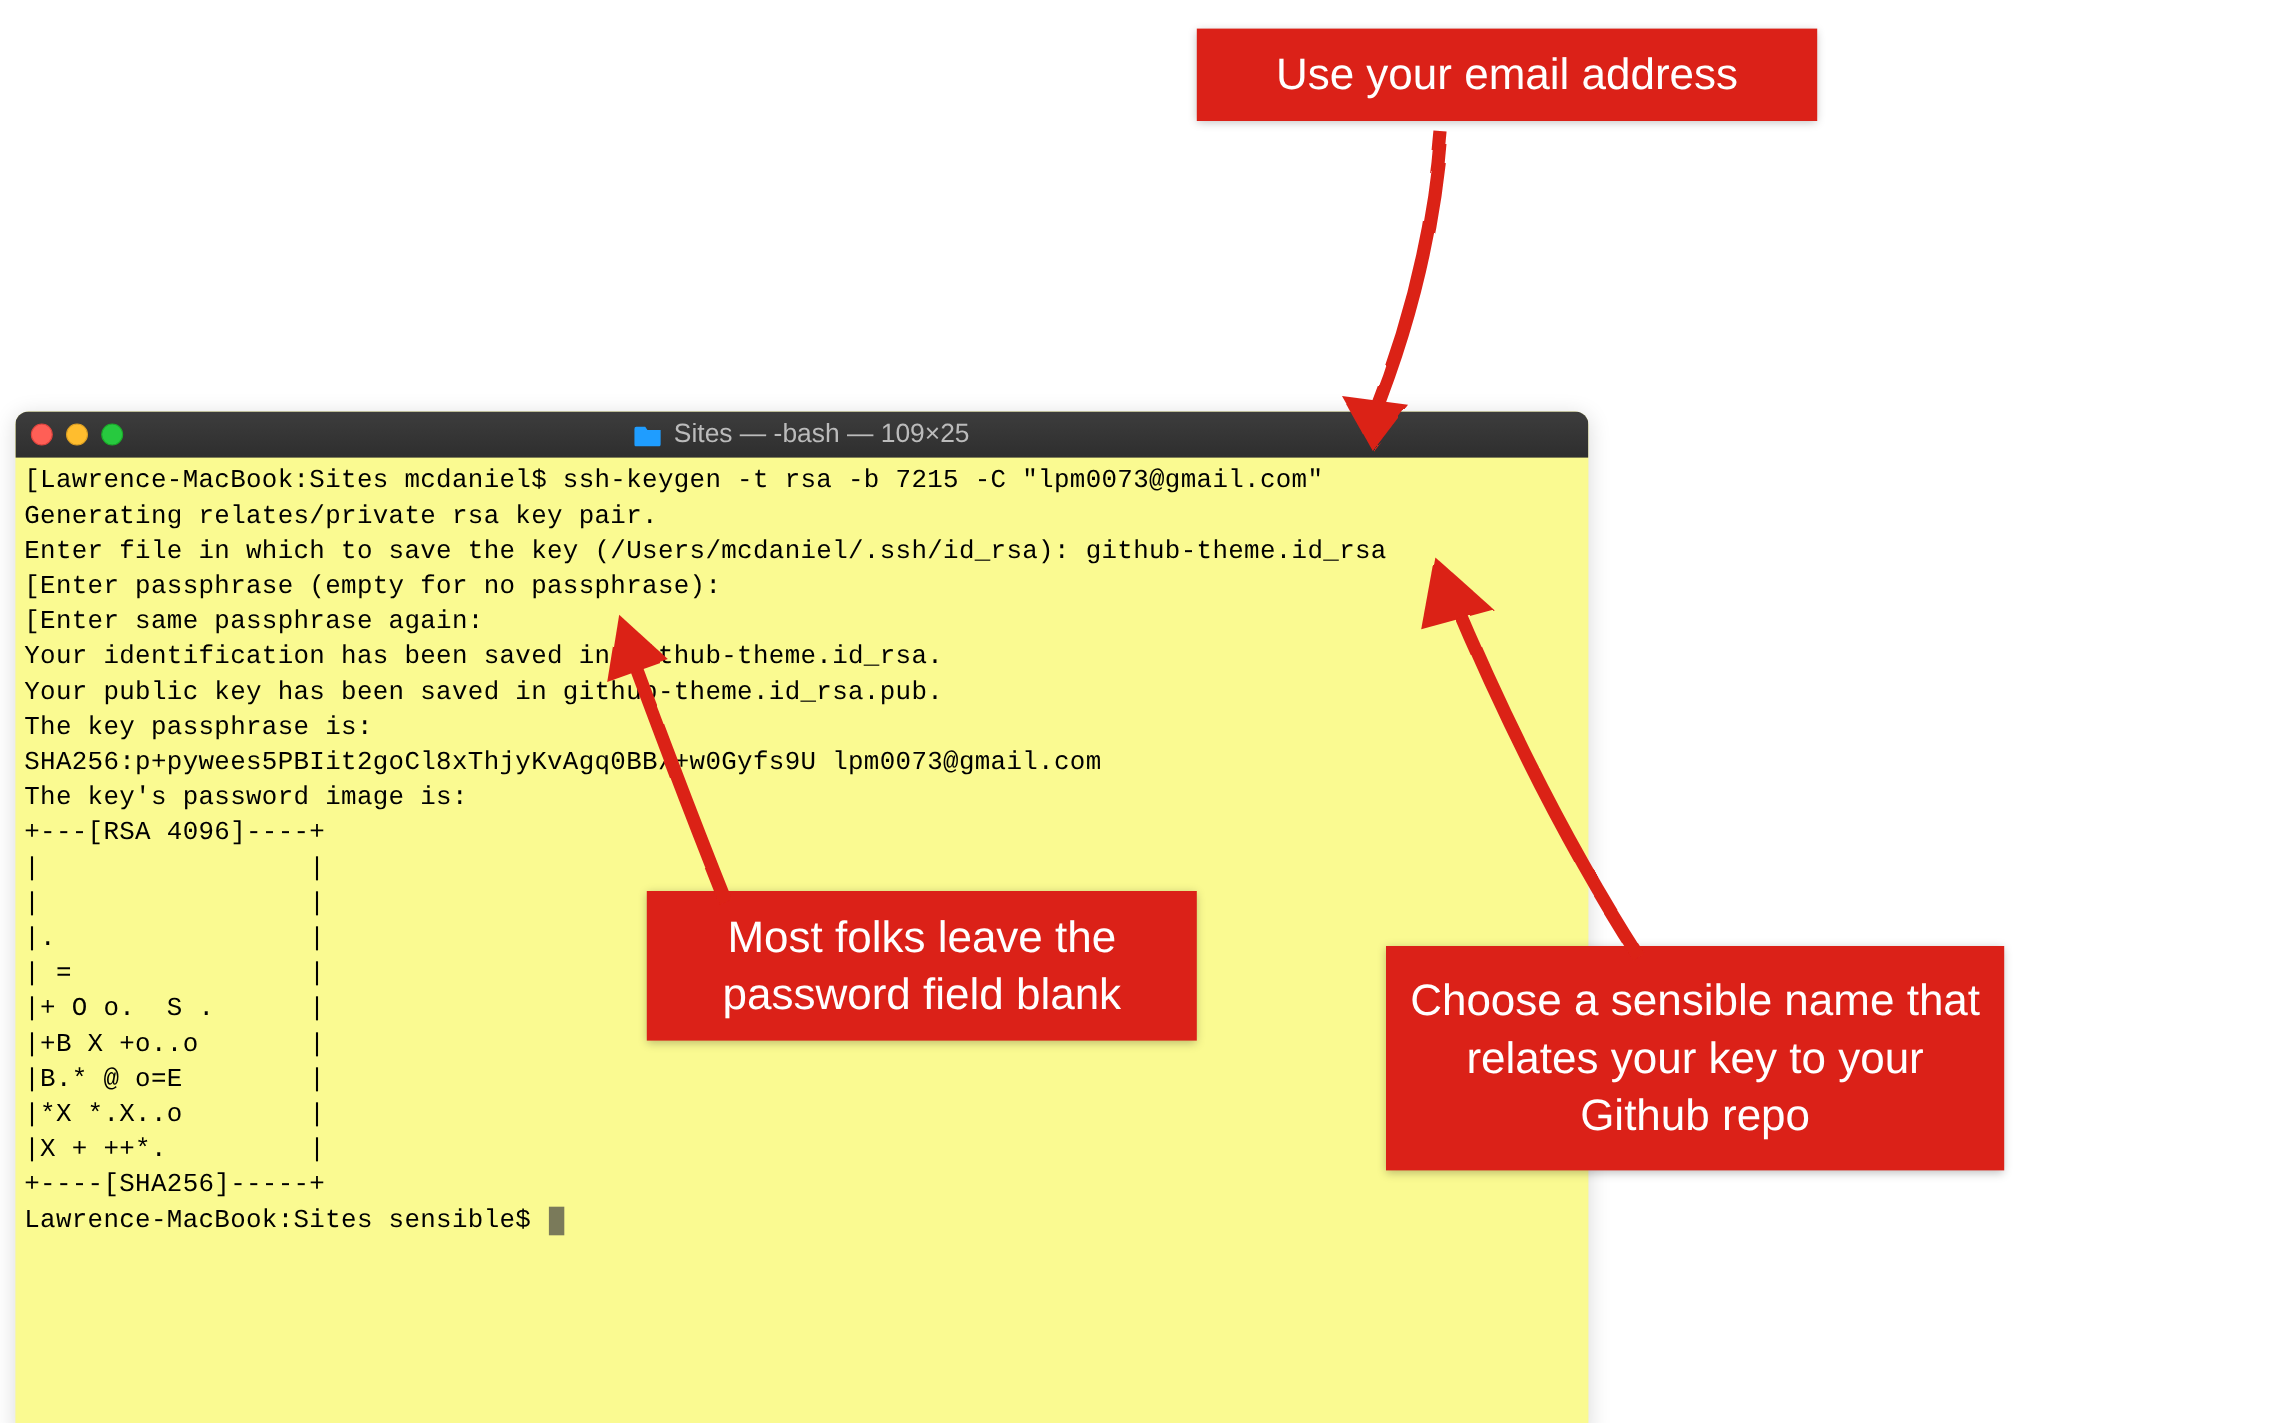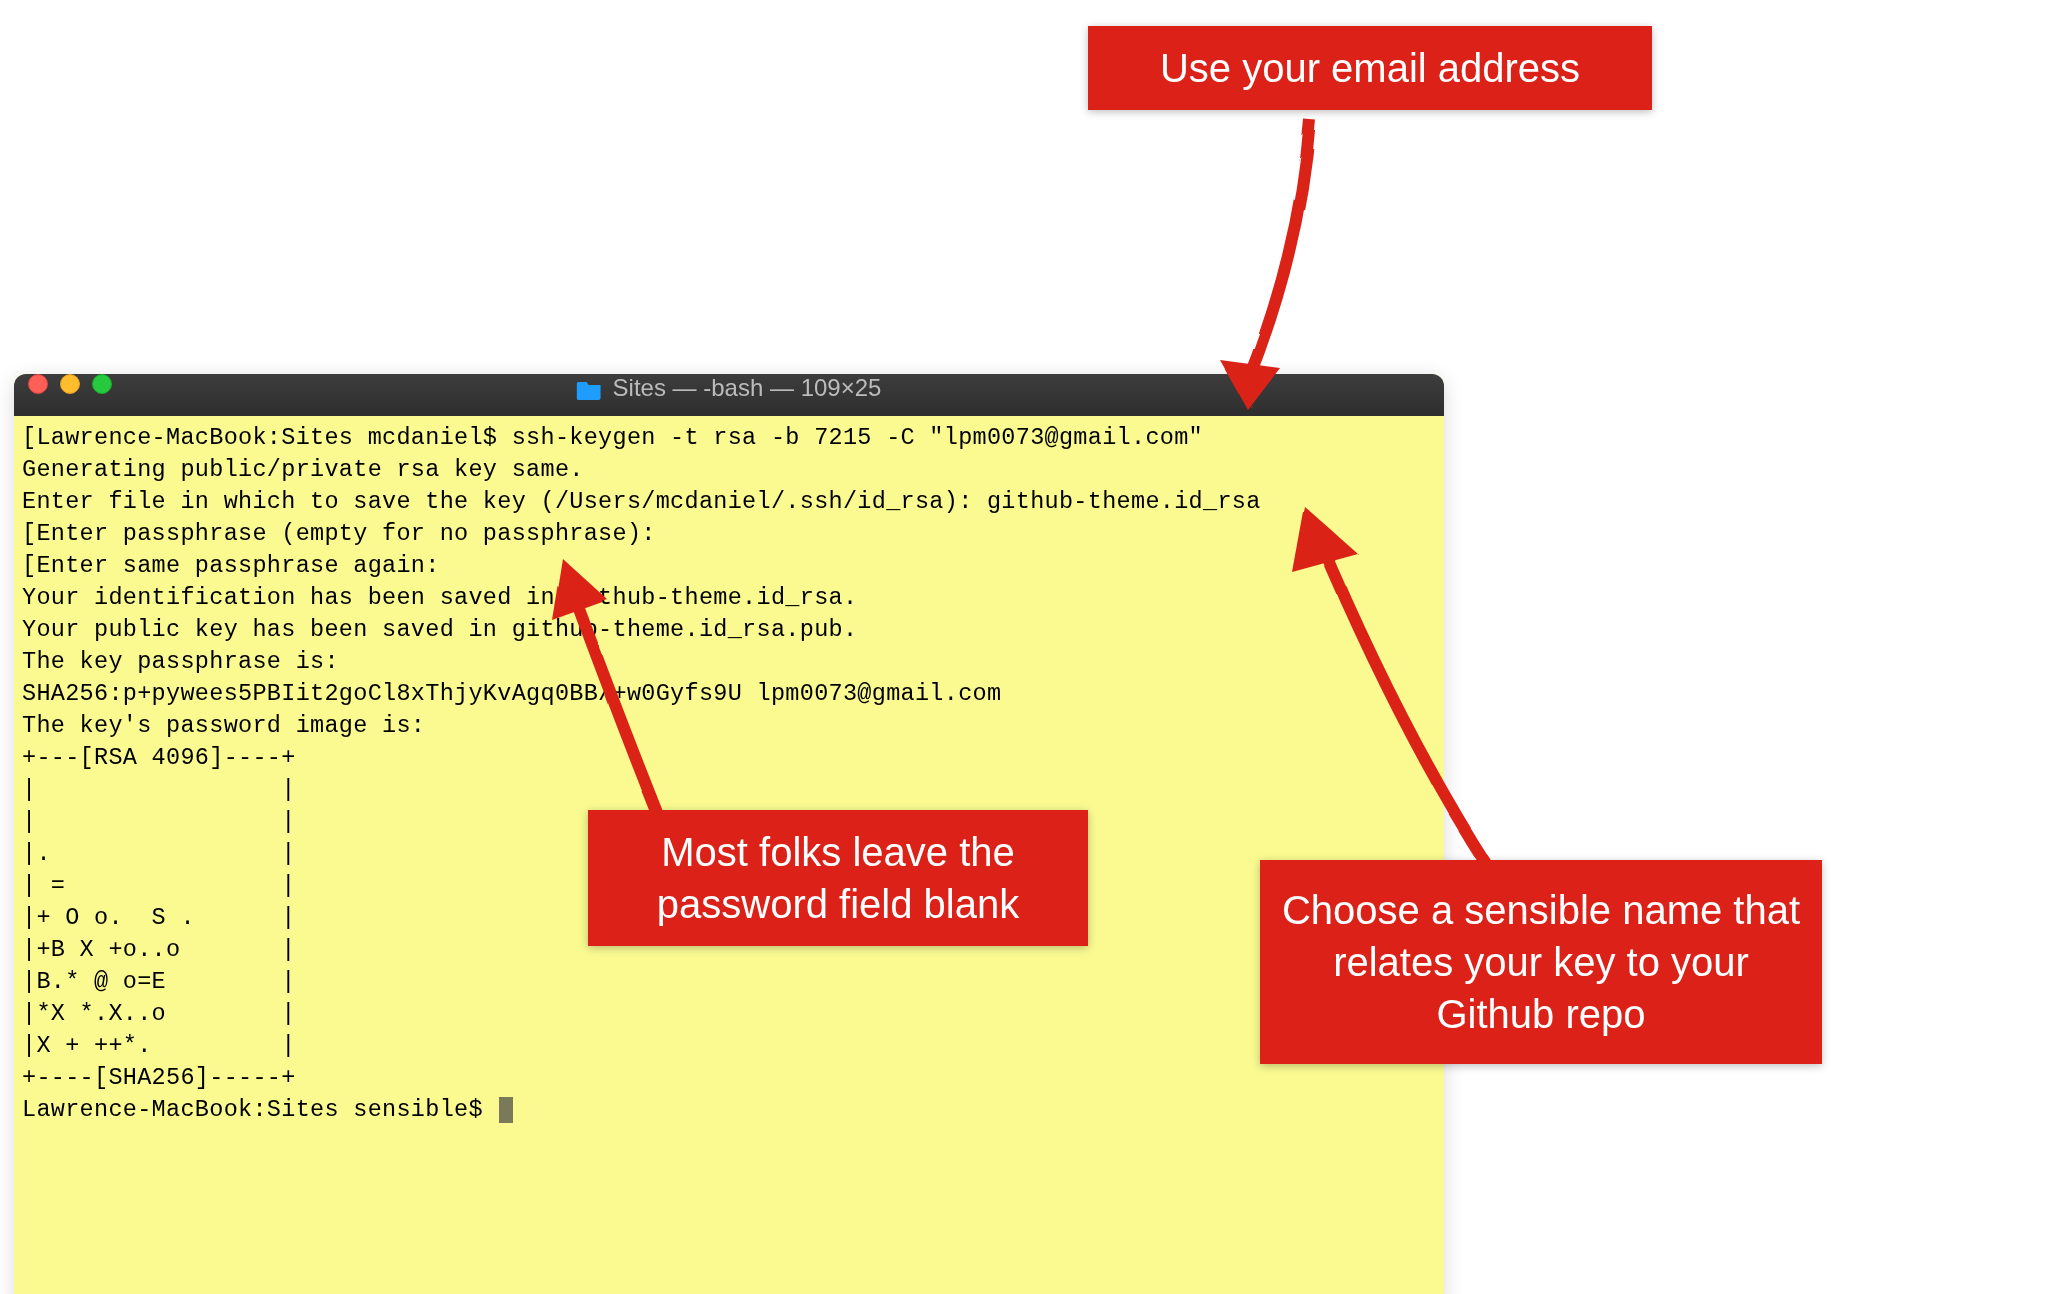--- a/index.html
+++ b/index.html
@@ -22,21 +22,21 @@
       height: 930px;
       background: #fafa91;
       border-radius: 12px 12px 0 0;
       overflow: hidden;
       box-shadow: 0 4px 20px rgba(0,0,0,0.15);
     }
     .titlebar {
       height: 42px;
       background: linear-gradient(#3d3d3d, #2e2e2e);
       display: flex;
-      align-items: flex-start;
+      align-items: center;
       padding: 0 14px;
       position: relative;
     }
     .traffic-lights {
       display: flex;
       gap: 12px;
       align-items: center;
     }
     .traffic-light {
       width: 20px;
@@ -125,21 +125,21 @@
     <div class="title-center">
       <span class="folder-icon">
         <svg viewBox="0 0 26 20" width="26" height="20">
           <path d="M2 2 h8 l2 3 h12 v13 a2 2 0 0 1 -2 2 H2 a2 2 0 0 1 -2 -2 V4 a2 2 0 0 1 2 -2 z" fill="#1f9dff"></path>
         </svg>
       </span>
       <span>Sites — -bash — 109×25</span>
     </div>
   </div>
   <div class="terminal-body"><span>[Lawrence-MacBook:Sites mcdaniel$ ssh-keygen -t rsa -b 7215 -C "lpm0073@gmail.com"</span>
-<span>Generating public/private rsa key same.</span>
+<span>Generating relates/private rsa key pair.</span>
 <span>Enter file in which to save the key (/Users/mcdaniel/.ssh/id_rsa): github-theme.id_rsa</span>
 <span>[Enter passphrase (empty for no passphrase):</span>
 <span>[Enter same passphrase again:</span>
 <span>Your identification has been saved in github-theme.id_rsa.</span>
 <span>Your public key has been saved in github-theme.id_rsa.pub.</span>
 <span>The key passphrase is:</span>
 <span>SHA256:p+pywees5PBIit2goCl8xThjyKvAgq0BB/+w0Gyfs9U lpm0073@gmail.com</span>
 <span>The key's password image is:</span>
 <span>+---[RSA 4096]----+</span>
 <span>|                 |</span>

